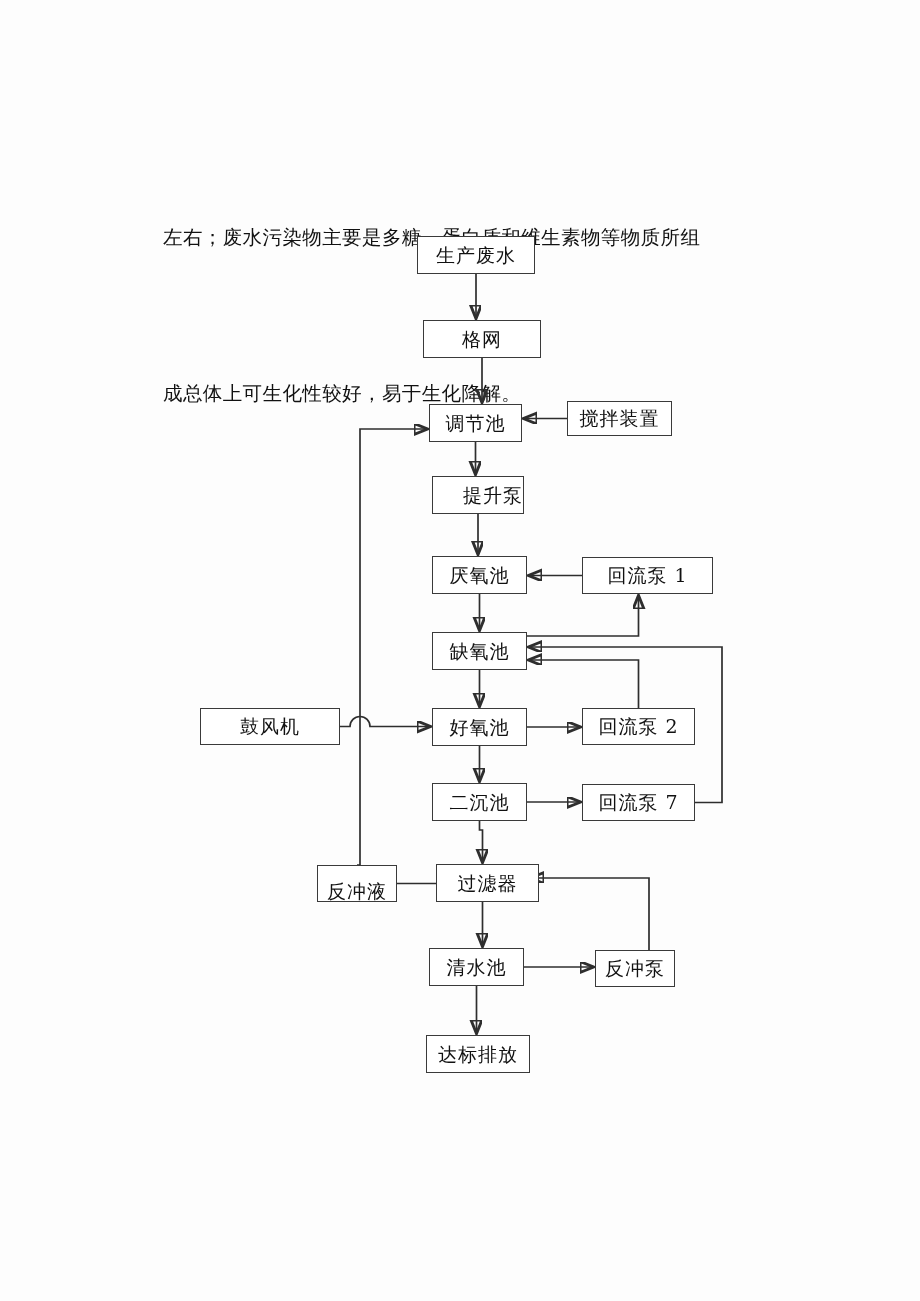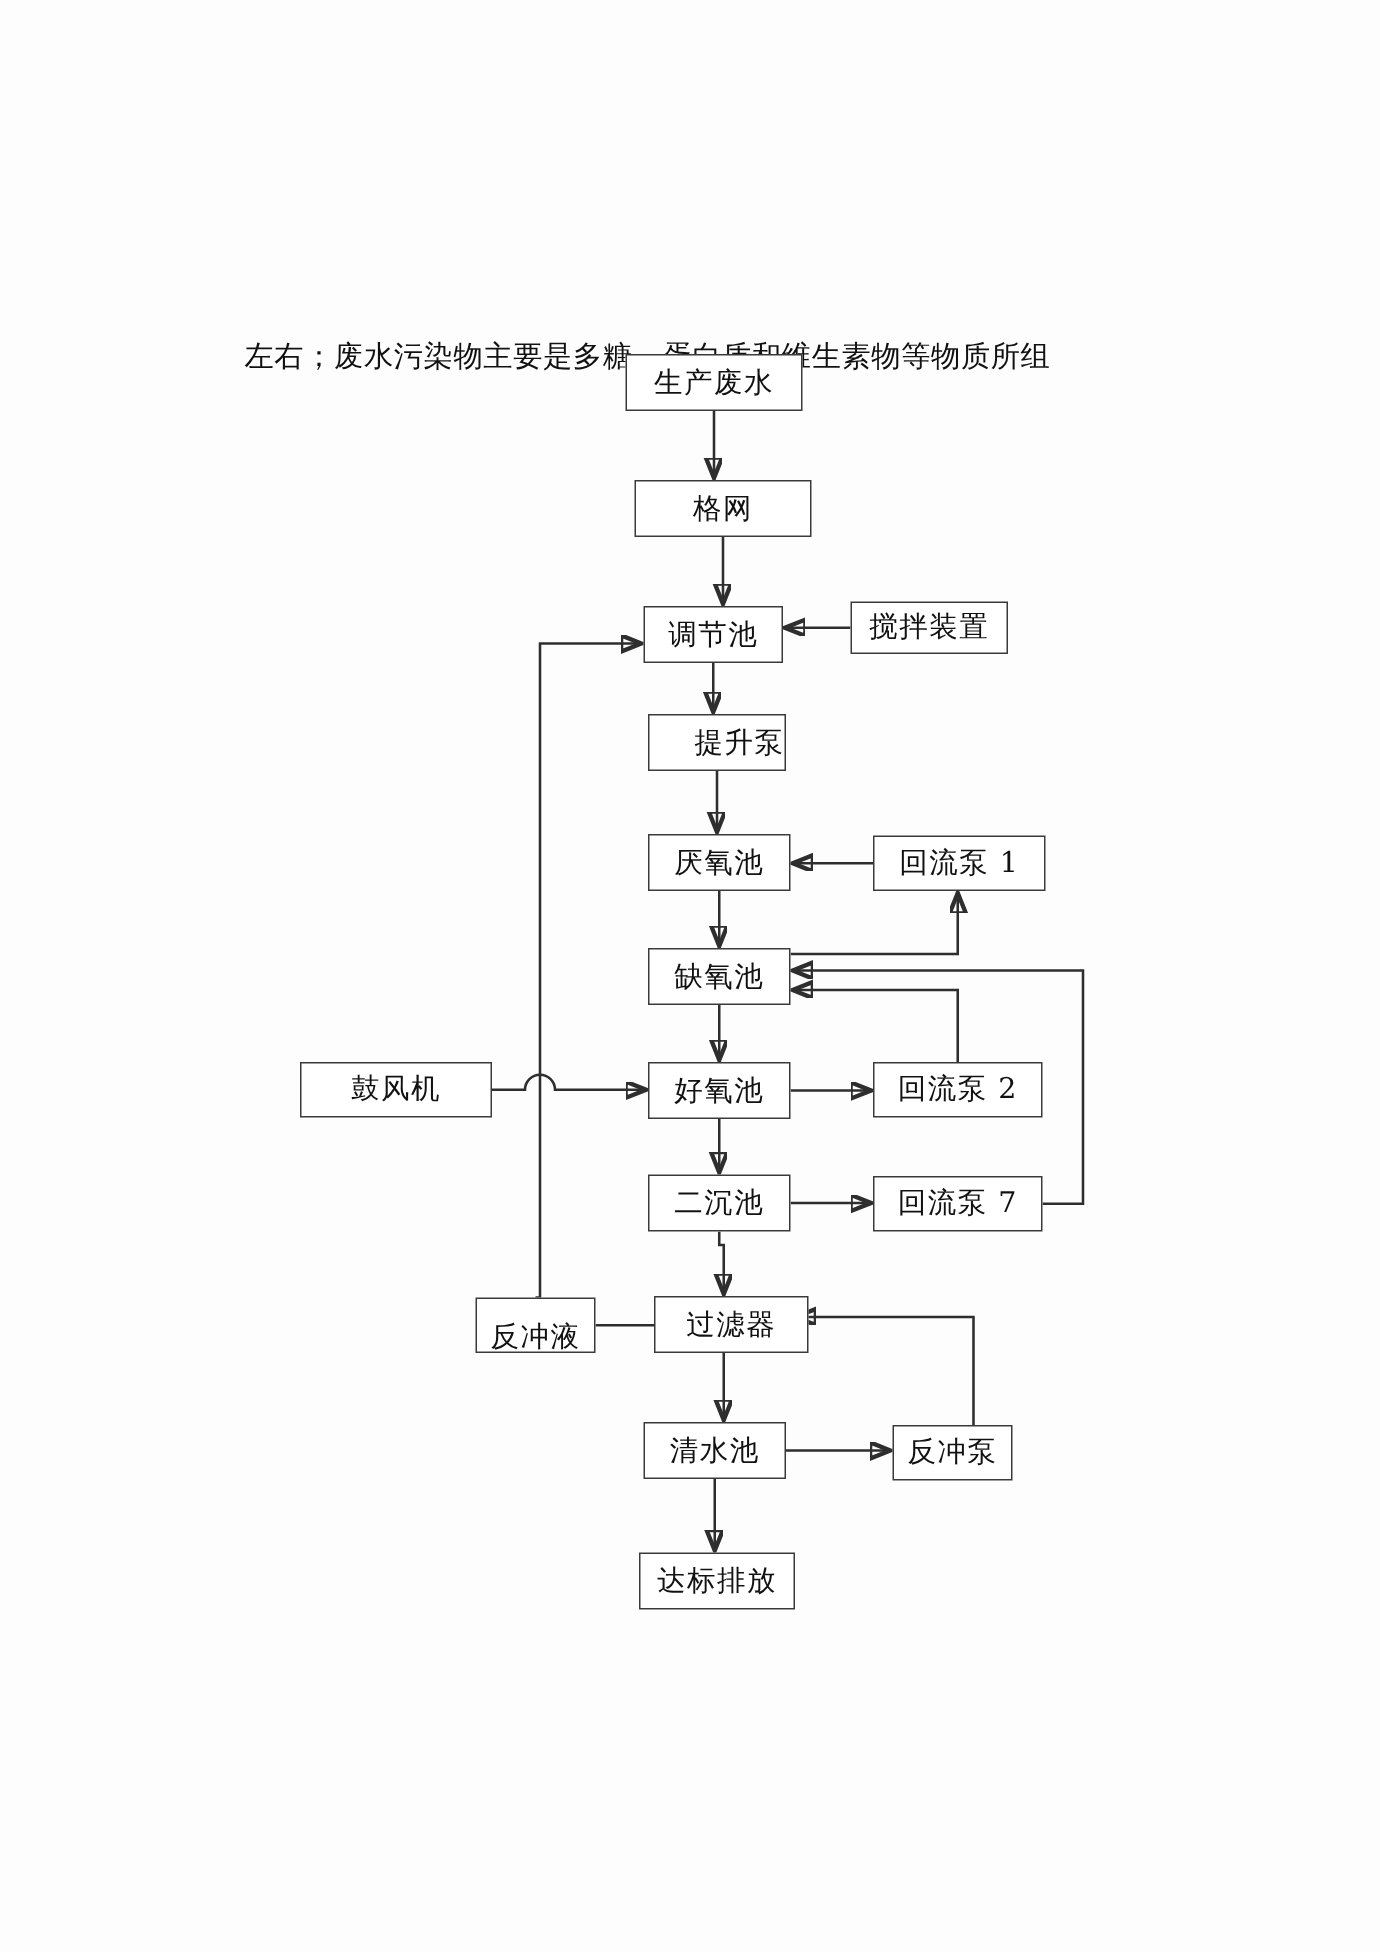--- a/index.html
+++ b/index.html
@@ -73,20 +73,21 @@
     fill: none;
   }
 </style>
 </head>
 <body>
 
 <div id="page">
 
   <div id="paragraph">
     <span class="ln">左右；废水污染物主要是多糖、蛋白质和维生素物等物质所组</span>
+    <span class="ln">成总体上可生化性较好，易于生化降解。</span>
   </div>
 
   <div id="flowchart">
     <svg id="edges" viewBox="0 0 920 1301">
       <defs>
         <marker id="ah" markerWidth="9" markerHeight="9" refX="7.6" refY="3.2" orient="auto" markerUnits="strokeWidth">
           <path d="M0,0 L8,3.2 L0,6.4 z" fill="#2e2e2e" stroke="none"></path>
         </marker>
       </defs>
       <g id="edge-layer">
@@ -126,27 +127,27 @@
         </div>
         <div class="node" style="left: 555px; top: 401px; width: 105px; height: 35px;">
           <span>搅拌装置</span>
         </div>
         <div class="node" style="left: 420px; top: 476px; width: 92px; height: 38px; justify-content: flex-end;">
           <span>提升泵</span>
         </div>
         <div class="node" style="left: 420px; top: 556px; width: 95px; height: 38px;">
           <span>厌氧池</span>
         </div>
-        <div class="node" style="left: 570px; top: 557px; width: 115px; height: 37px; justify-content: center;">
+        <div class="node" style="left: 570px; top: 557px; width: 131px; height: 37px; justify-content: center;">
           <span>回流泵 1</span>
         </div>
         <div class="node" style="left: 420px; top: 632px; width: 95px; height: 38px;">
           <span>缺氧池</span>
         </div>
-        <div class="node" style="left: 188px; top: 708px; width: 128px; height: 37px;">
+        <div class="node" style="left: 188px; top: 708px; width: 140px; height: 37px;">
           <span>鼓风机</span>
         </div>
         <div class="node" style="left: 420px; top: 708px; width: 95px; height: 38px;">
           <span>好氧池</span>
         </div>
         <div class="node" style="left: 570px; top: 708px; width: 113px; height: 37px;">
           <span>回流泵 2</span>
         </div>
         <div class="node" style="left: 420px; top: 783px; width: 95px; height: 38px; text-align: right;">
           <span>二沉池</span>

